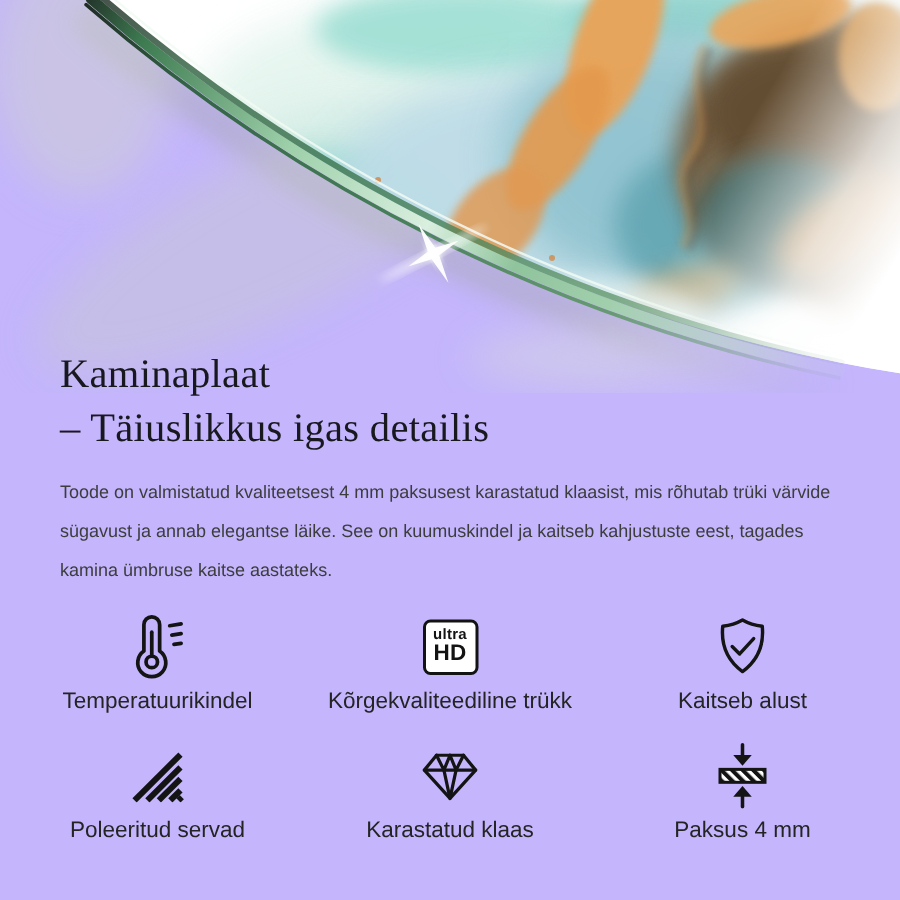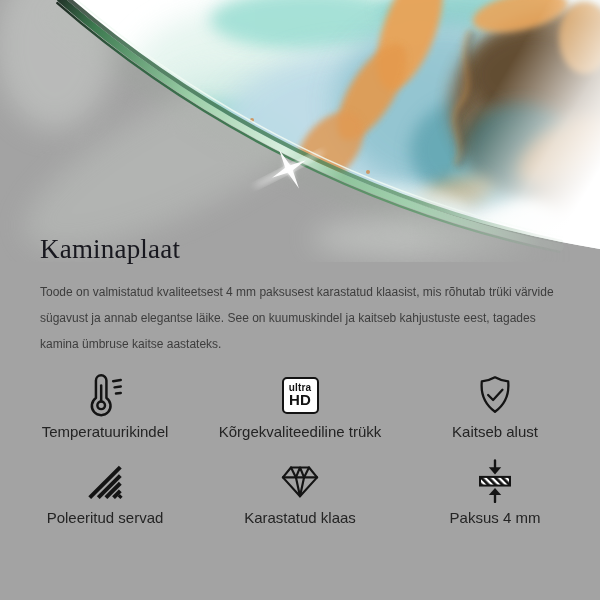--- a/index.html
+++ b/index.html
@@ -1,17 +1,17 @@
 <!DOCTYPE html>
 <html><head>
 <meta charset="utf-8">
 <style>
   html,body{margin:0;padding:0;background:#ffffff;}
   body{width:600px;height:600px;overflow:hidden;font-family:"Liberation Sans",sans-serif;}
-  .page{position:relative;width:600px;height:600px;background:#a3a3a3;overflow:hidden;}
+  .page{position:relative;width:600px;height:600px;background:#c4b5fd;overflow:hidden;}
   .hero{position:absolute;top:0;left:0;width:600px;height:262px;}
   .content{position:relative;z-index:2;padding:231px 28px 0 40px;}
   h1.title{margin:0;font-family:"Liberation Serif","DejaVu Serif",serif;font-weight:400;
     font-size:27px;line-height:36px;color:#18181f;letter-spacing:.2px;}
   p.desc{margin:12px 0 0 0;font-size:12px;line-height:26px;color:#3d3d3d;max-width:548px;}
   .features{margin:14px 0 0 -10px;display:grid;grid-template-columns:150px 240px 150px;row-gap:18px;}
   .feature{display:flex;flex-direction:column;align-items:center;}
   .icon-box{height:48px;display:flex;align-items:center;justify-content:center;}
   .feature .label{margin-top:6px;font-size:15px;line-height:14px;color:#242424;text-align:center;white-space:nowrap;}
   .uhd{width:33px;height:33px;border:2.6px solid #131313;border-radius:5px;display:flex;
@@ -142,20 +142,21 @@
         <ellipse cx="289" cy="169" rx="11" ry="1.8" fill="#ffffff" opacity="0.8" transform="rotate(63 289 169)" filter="url(#bS)"></ellipse>
         <circle cx="289" cy="169" r="5" fill="#ffffff" opacity="0.9" filter="url(#bS)"></circle>
         <path d="M289 147 L291.8 166.2 L308 169 L291.8 171.8 L289 191 L286.2 171.8 L270 169 L286.2 166.2 Z" fill="#ffffff" opacity="0.95" transform="rotate(-27 289 169)"></path>
       </g>
     </svg>
   </div>
 
   <div class="content">
     <h1 class="title">
       <span>Kaminaplaat</span><br>
+      <span>– Täiuslikkus igas detailis</span>
     </h1>
 
     <p class="desc">Toode on valmistatud kvaliteetsest 4 mm paksusest karastatud klaasist, mis rõhutab trüki värvide sügavust ja annab elegantse läike. See on kuumuskindel ja kaitseb kahjustuste eest, tagades kamina ümbruse kaitse aastateks.</p>
 
     <div class="features">
 
       <div class="feature">
         <div class="icon-box">
           <svg class="icon" width="42" height="46" viewBox="0 0 44 48" fill="none" stroke="#141414" stroke-width="2.6" stroke-linecap="round" stroke-linejoin="round">
             <path d="M12.5 8.8 A5.5 5.5 0 0 1 23.5 8.8 L23.5 27.2 A9.8 9.8 0 1 1 12.5 27.2 Z"></path>

